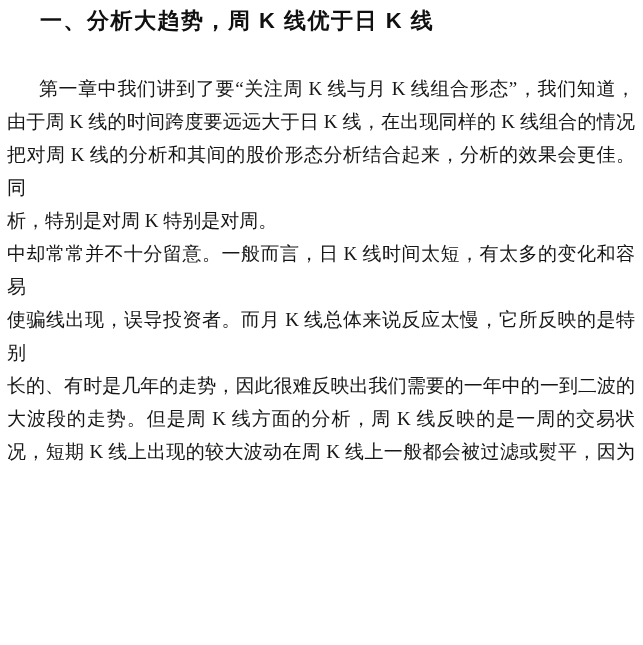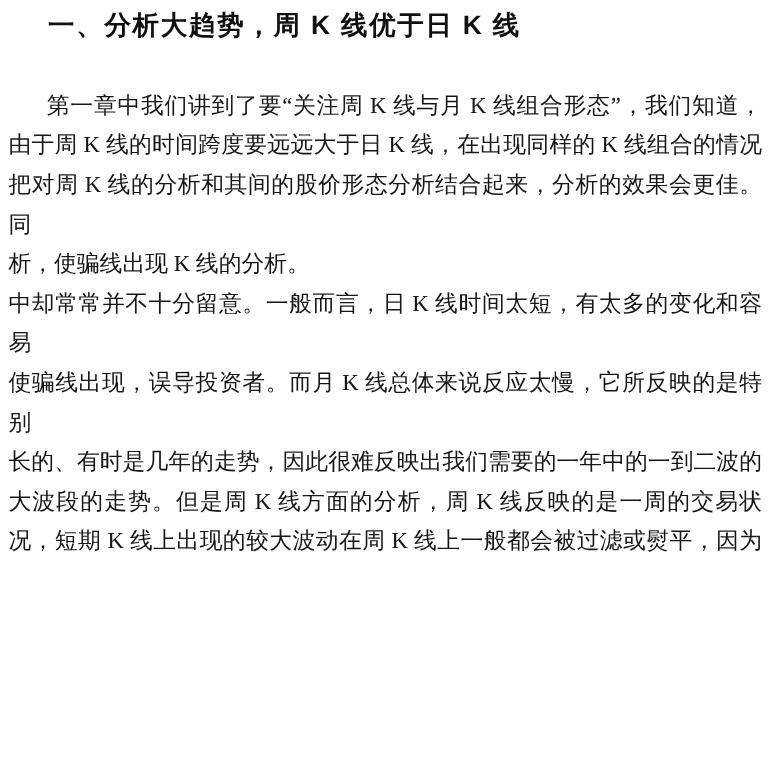--- a/index.html
+++ b/index.html
@@ -60,21 +60,21 @@
 <div class="page">
 
   <h1 class="title">一、分析大趋势，周 K 线优于日 K 线</h1>
 
   <div class="body-text">
 
     <p class="paragraph">
       <span class="ln first">第一章中我们讲到了要“关注周 K 线与月 K 线组合形态”，我们知道，</span>
       <span class="ln">由于周 K 线的时间跨度要远远大于日 K 线，在出现同样的 K 线组合的情况</span>
       <span class="ln">把对周 K 线的分析和其间的股价形态分析结合起来，分析的效果会更佳。同</span>
-      <span class="ln loose">析，使骗线出现 K 线的分析。</span>
+      <span class="ln loose">析，特别是对周 K 特别是对周。</span>
     </p>
 
     <p class="paragraph">
       <span class="ln">中却常常并不十分留意。一般而言，日 K 线时间太短，有太多的变化和容易</span>
       <span class="ln">使骗线出现，误导投资者。而月 K 线总体来说反应太慢，它所反映的是特别</span>
       <span class="ln">长的、有时是几年的走势，因此很难反映出我们需要的一年中的一到二波的</span>
       <span class="ln">大波段的走势。但是周 K 线方面的分析，周 K 线反映的是一周的交易状</span>
       <span class="ln">况，短期 K 线上出现的较大波动在周 K 线上一般都会被过滤或熨平，因为</span>
       <span class="ln">中长期来看，大的趋势是一般资金难以控制的，有的个股走势在日 K 线难以</span>
 

